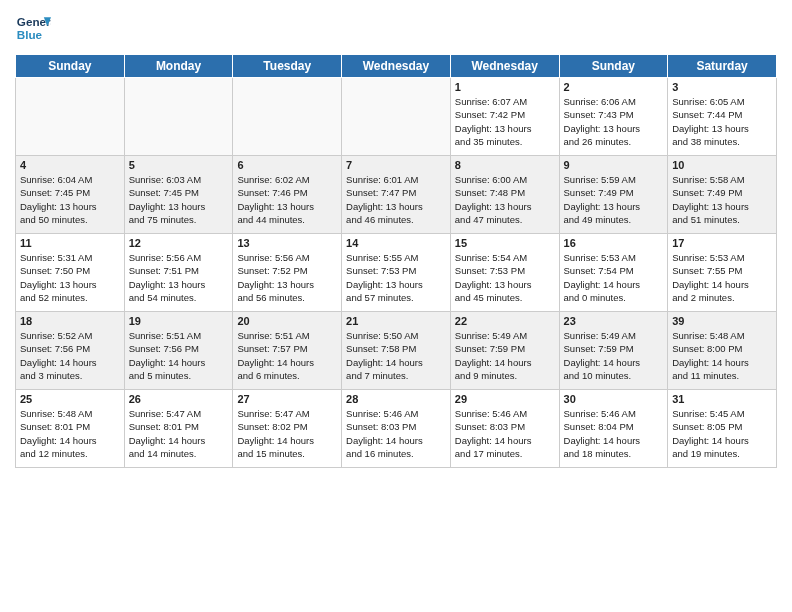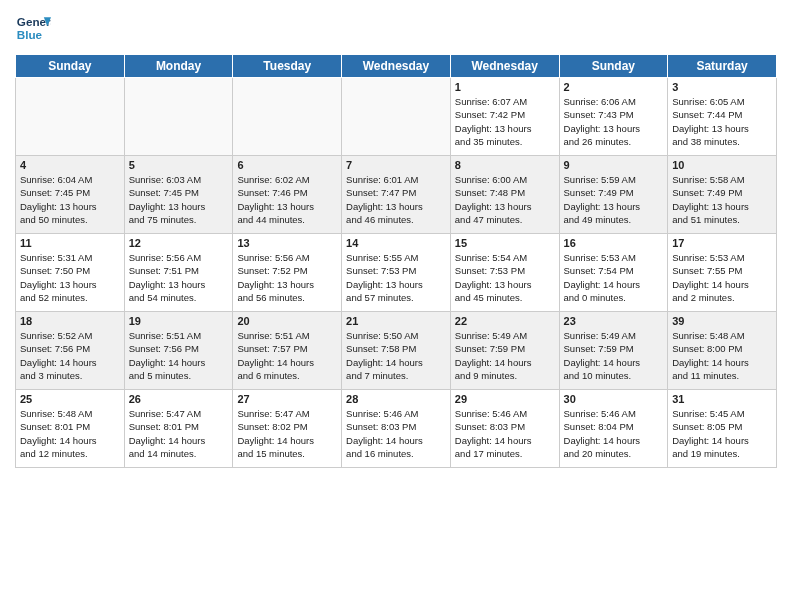--- a/index.html
+++ b/index.html
@@ -327,21 +327,21 @@
             <div class="cell-text">Sunrise: 5:46 AM</div>
             <div class="cell-text">Sunset: 8:03 PM</div>
             <div class="cell-text">Daylight: 14 hours</div>
             <div class="cell-text">and 17 minutes.</div>
           </td>
           <td>
             <span class="day-num">30</span>
             <div class="cell-text">Sunrise: 5:46 AM</div>
             <div class="cell-text">Sunset: 8:04 PM</div>
             <div class="cell-text">Daylight: 14 hours</div>
-            <div class="cell-text">and 20 minutes.</div>
+            <div class="cell-text">and 18 minutes.</div>
           </td>
           <td>
             <span class="day-num">31</span>
             <div class="cell-text">Sunrise: 5:45 AM</div>
             <div class="cell-text">Sunset: 8:05 PM</div>
             <div class="cell-text">Daylight: 14 hours</div>
             <div class="cell-text">and 19 minutes.</div>
           </td>
         </tr>
       </tbody>

